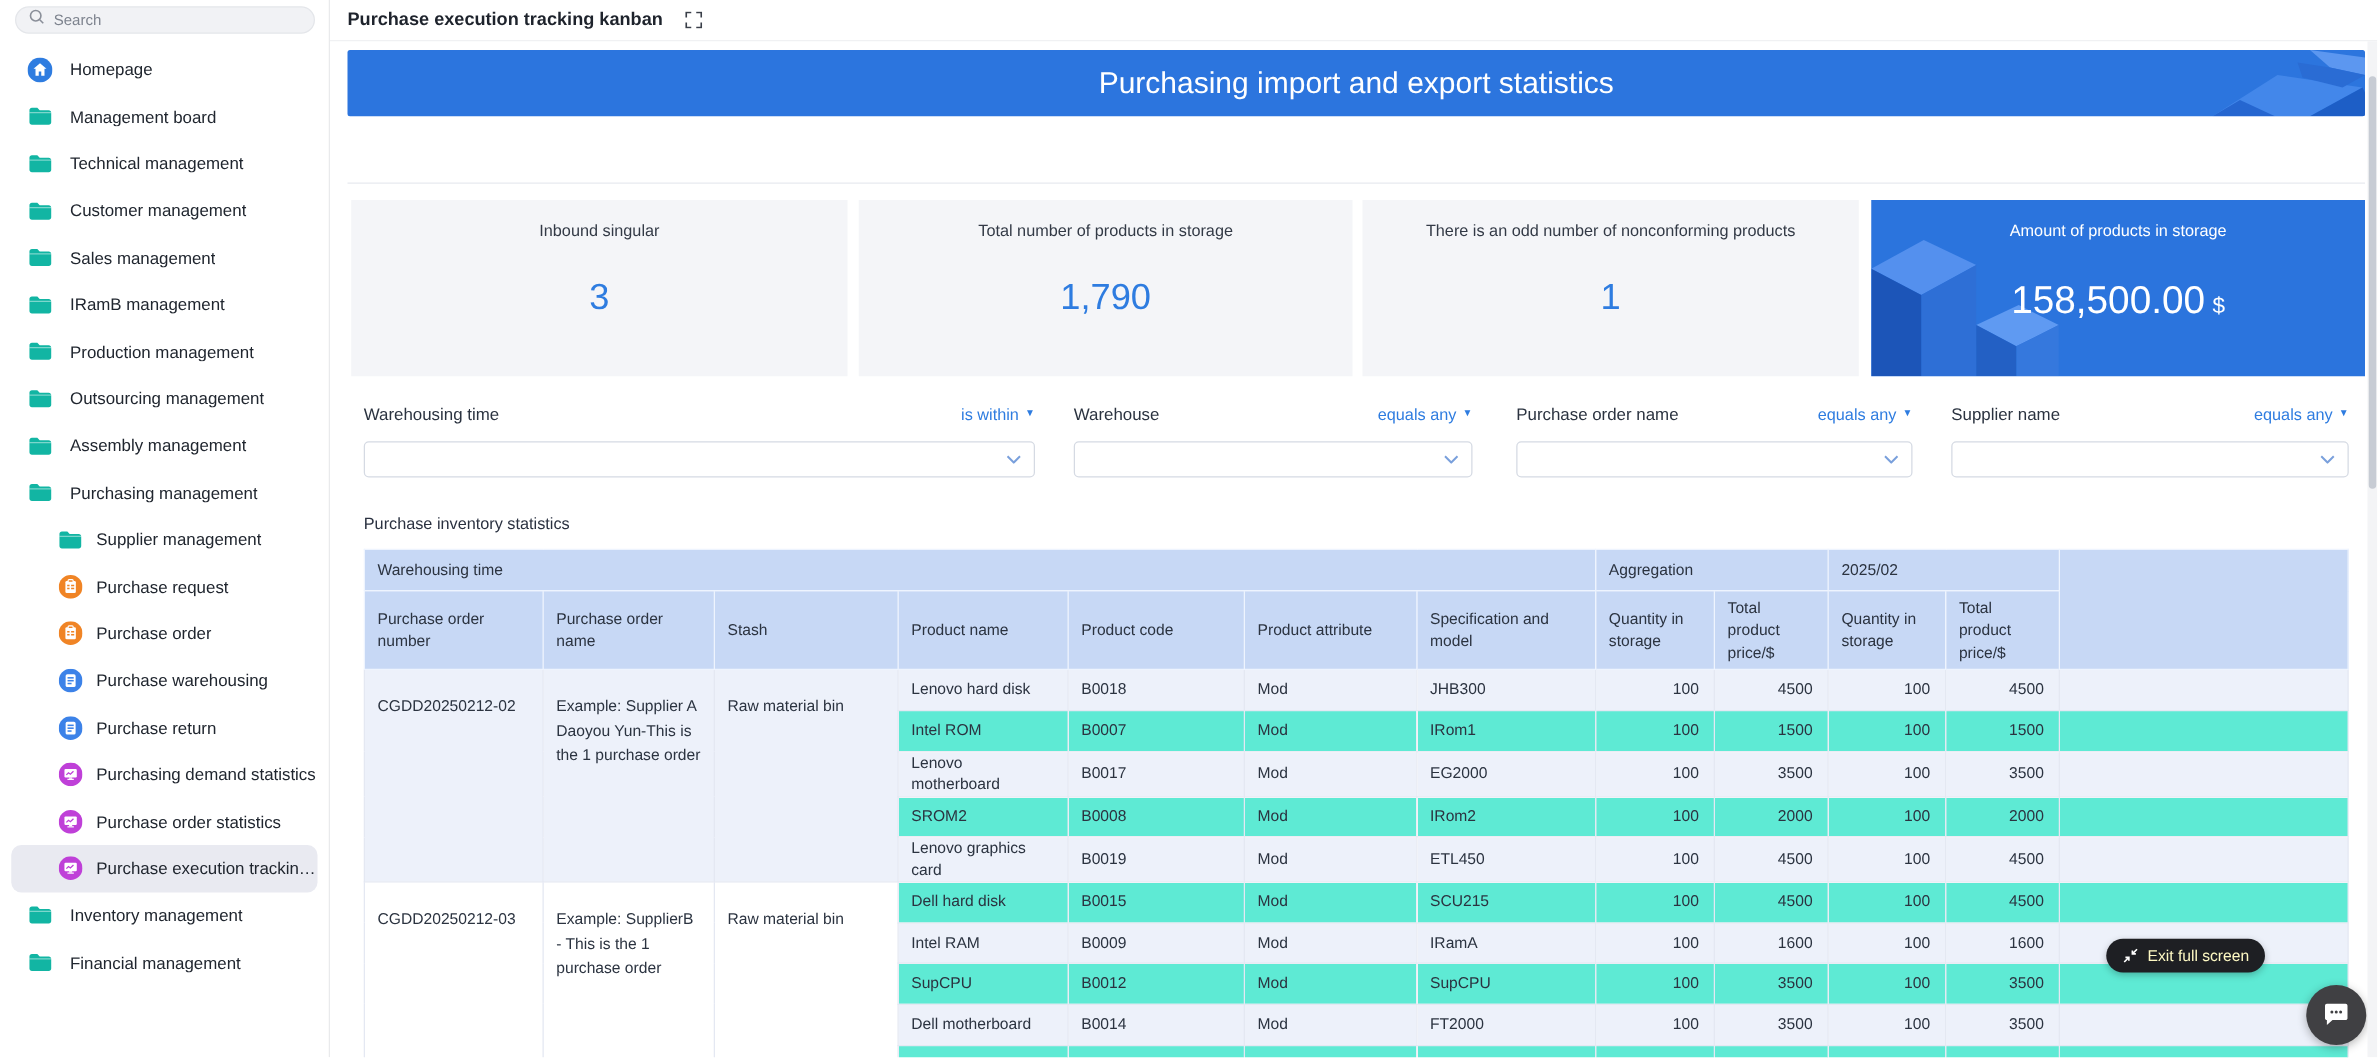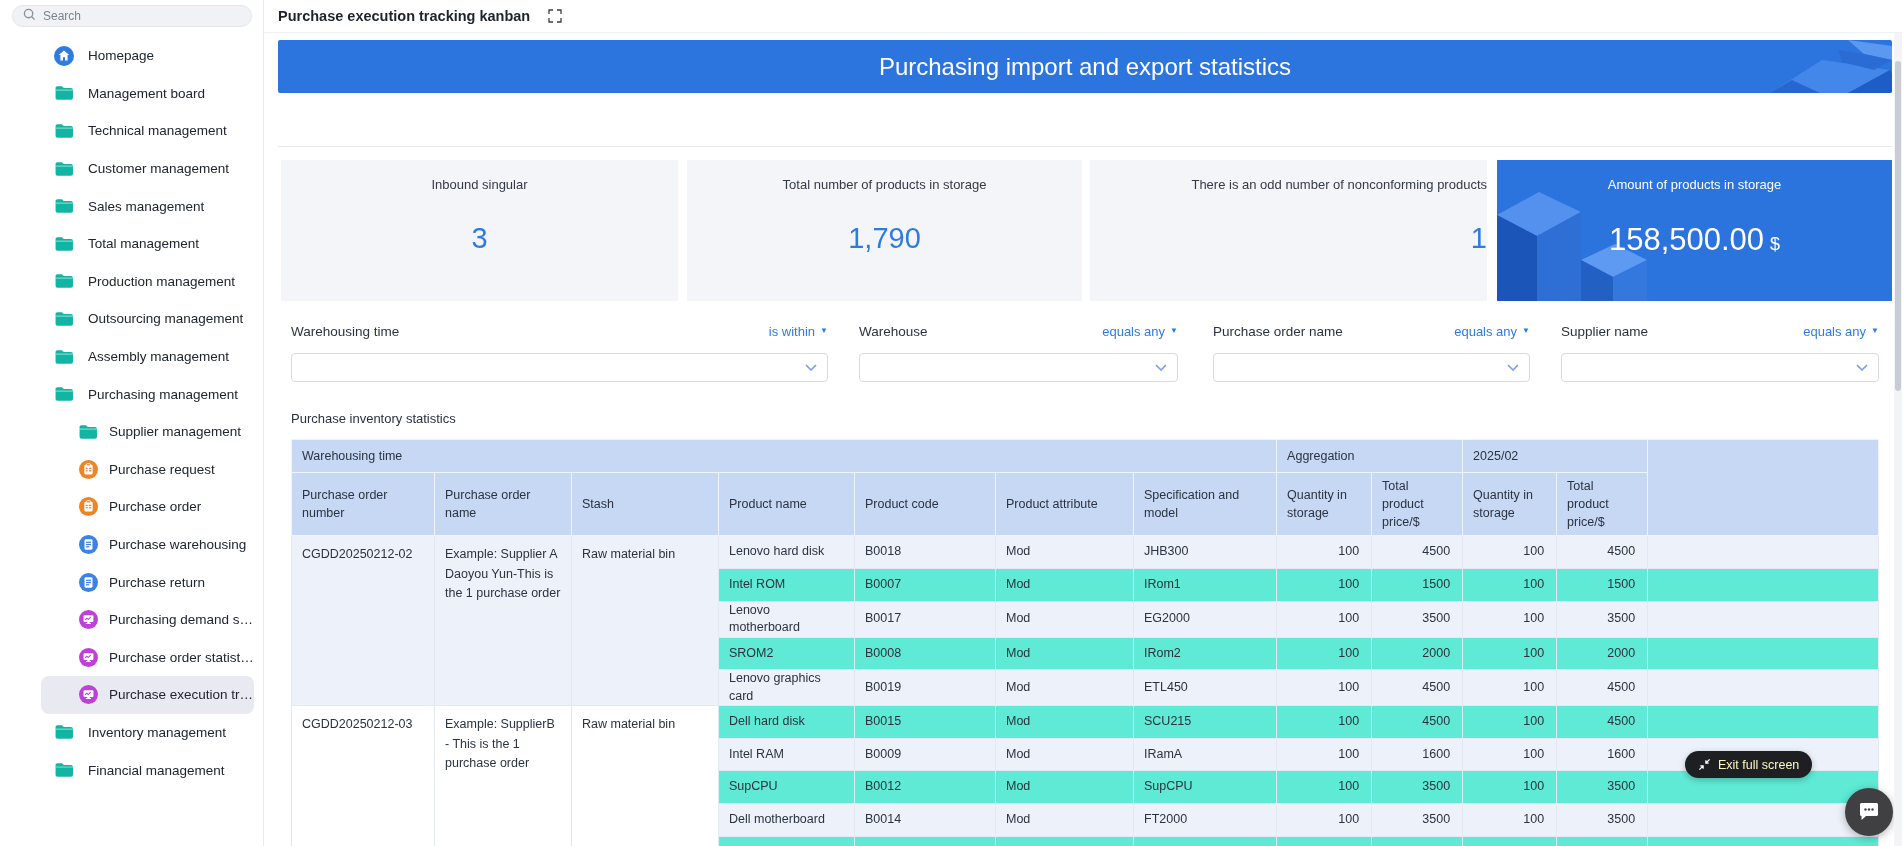--- a/index.html
+++ b/index.html
@@ -9,21 +9,21 @@
   *{box-sizing:border-box;margin:0;padding:0;}
   body{font-family:"Liberation Sans","DejaVu Sans",sans-serif;background:#fff;}
   #app{position:relative;width:1902px;height:846px;background:#fff;overflow:hidden;color:var(--txt);}
 
   
   .sidebar{position:absolute;left:0;top:0;width:264px;height:846px;background:#fff;border-right:1px solid #e9eaec;}
   .searchbox{position:absolute;left:12px;top:5px;width:240px;height:22px;border-radius:11px;background:#f1f2f5;
     border:1px solid #e4e6ea;display:flex;align-items:center;gap:7px;padding:0 10px;}
   .searchbox input{border:none;outline:none;background:transparent;font-size:12px;color:#444;width:100%;font-family:inherit;}
   .searchbox input::placeholder{color:#7d838e;}
-  .nav{position:absolute;top:37px;left:0;right:0;margin-left:32px;}
+  .nav{position:absolute;top:37px;left:0;right:0;}
   .nav-item{height:37.6px;display:flex;align-items:center;gap:14px;padding-left:13px;margin:0 9px;border-radius:8px;
     font-size:13.5px;color:#20262f;cursor:pointer;white-space:nowrap;overflow:hidden;}
   .nav-item.sub{padding-left:37px;gap:11px;}
   .nav-item.selected{background:#e9eaf1;}
   .nav-icon{flex:none;width:20px;height:20px;display:flex;align-items:center;justify-content:center;}
   .nav-label{overflow:hidden;text-overflow:ellipsis;}
 
   
   .topbar{position:absolute;left:264px;top:0;width:1638px;height:33px;background:#fff;border-bottom:1px solid #f0f1f3;
     display:flex;align-items:center;gap:16px;padding-left:14px;}
@@ -38,21 +38,21 @@
   
   .tabs{position:absolute;left:278px;top:112px;display:flex;gap:18px;height:35px;}
   .tab{padding:0 10px;font-size:13.5px;color:#2c323c;display:flex;align-items:flex-start;padding-top:10px;cursor:pointer;position:relative;}
   .tab.active{color:var(--accent);}
   .tab.active::after{content:"";position:absolute;left:0;right:0;bottom:0;height:3px;background:var(--accent);border-radius:2px;}
   .tabs-rule{position:absolute;left:278px;top:146px;width:1614px;height:1px;background:#e8eaef;}
 
   
   .card{position:absolute;top:160px;height:141px;background:#f4f5f8;display:flex;flex-direction:column;align-items:center;overflow:hidden;}
   .card.c0{left:281px;width:397px;} .card.c1{left:687px;width:395px;}
-  .card.c2{left:1090px;width:397px;align-items:flex-end;} .card.c3{left:1497px;width:395px;}
+  .card.c2{left:1090px;width:397px;} .card.c3{left:1497px;width:395px;}
   .card-title{margin-top:17px;font-size:13px;color:#333a46;position:relative;z-index:2;}
   .card-value{margin-top:30px;font-size:29px;color:var(--accent);position:relative;z-index:2;}
   .card.highlight{background:#2b74dd;}
   .card.highlight .card-title{color:#fff;}
   .card.highlight .card-value{color:#fff;font-size:31px;}
   .card-unit{font-size:18px;margin-left:6px;}
   .card-decor{position:absolute;left:0;bottom:0;width:200px;height:141px;z-index:1;}
 
   
   .filter{position:absolute;top:322px;height:62px;}
@@ -67,21 +67,21 @@
 
   
   .tbl-title{position:absolute;left:291px;top:411px;font-size:13px;color:#2a3140;}
   .tbl-wrap{position:absolute;left:291px;top:439px;width:1587px;}
   table{table-layout:fixed;border-collapse:collapse;width:1587px;font-size:12.5px;color:var(--txt);}
   th{background:var(--hdr);border:1px solid var(--hbd);font-weight:400;text-align:left;padding:4px 10px;vertical-align:middle;line-height:1.45;}
   thead tr.gh{height:33px;} thead tr.ch{height:50px;}
   td{border:1px solid var(--bd);padding:0 10px;vertical-align:middle;line-height:1.4;overflow:hidden;}
   tbody tr{height:32.6px;}
   td.num{text-align:right;padding-right:12px;}
-  td.merge{vertical-align:top;padding-top:9px;line-height:1.55;margin-left:10px;}
+  td.merge{vertical-align:top;padding-top:20px;line-height:1.55;margin-left:10px;}
   tr.alt td{background:var(--rowalt);}
   tr:not(.alt) td{background:#5eead4;}
   td.merge.light{background:var(--rowalt);} td.merge.white{background:#fff;}
 
   
   .exit-pill{position:absolute;left:1685px;top:751px;height:27px;padding:0 13px;border-radius:14px;background:#1e1f23;
     color:#fef9c3;font-size:12.5px;display:flex;align-items:center;gap:7px;cursor:pointer;box-shadow:0 2px 6px rgba(0,0,0,.25);}
   .chat-fab{position:absolute;left:1845px;top:788px;width:48px;height:48px;border-radius:50%;background:#404043;
     display:flex;align-items:center;justify-content:center;cursor:pointer;box-shadow:0 2px 8px rgba(0,0,0,.3);}
   .scrollbar{position:absolute;right:0;top:33px;bottom:0;width:8px;background:#f3f4f6;}
@@ -148,21 +148,21 @@
           </span>
           <span class="nav-label">Sales management</span>
         </div>
         <div class="nav-item">
           <span class="nav-icon">
             <svg viewBox="0 0 20 17" width="19" height="16">
               <path d="M.5 3.2C.5 2 1.4 1.2 2.6 1.2h4.6l2 2.1h7.7c1.2 0 2.1.9 2.1 2.1v8.2c0 1.2-.9 2.1-2.1 2.1H2.6C1.4 15.7.5 14.8.5 13.6Z" fill="#12b5a3"></path>
               <path d="M.5 4.8h19v1.2H.5z" fill="rgba(255,255,255,.45)"></path>
             </svg>
           </span>
-          <span class="nav-label">Total management</span>
+          <span class="nav-label">IRamB management</span>
         </div>
         <div class="nav-item">
           <span class="nav-icon">
             <svg viewBox="0 0 20 17" width="19" height="16">
               <path d="M.5 3.2C.5 2 1.4 1.2 2.6 1.2h4.6l2 2.1h7.7c1.2 0 2.1.9 2.1 2.1v8.2c0 1.2-.9 2.1-2.1 2.1H2.6C1.4 15.7.5 14.8.5 13.6Z" fill="#12b5a3"></path>
               <path d="M.5 4.8h19v1.2H.5z" fill="rgba(255,255,255,.45)"></path>
             </svg>
           </span>
           <span class="nav-label">Production management</span>
         </div>

